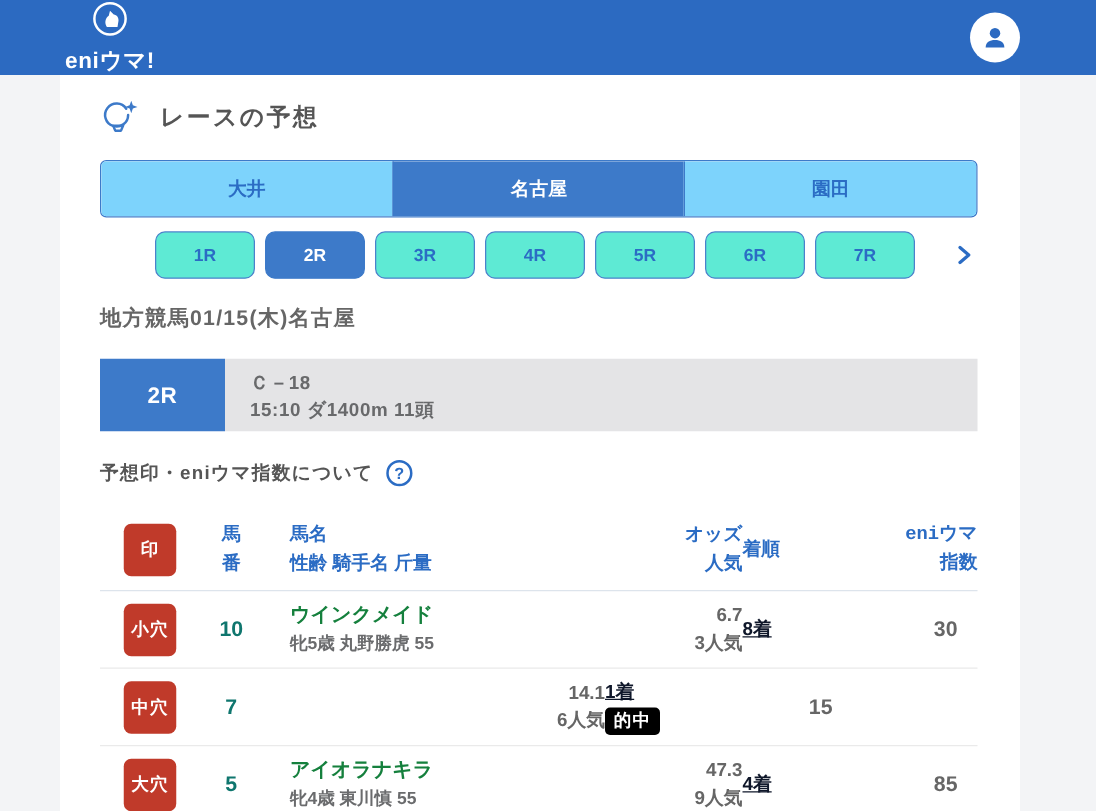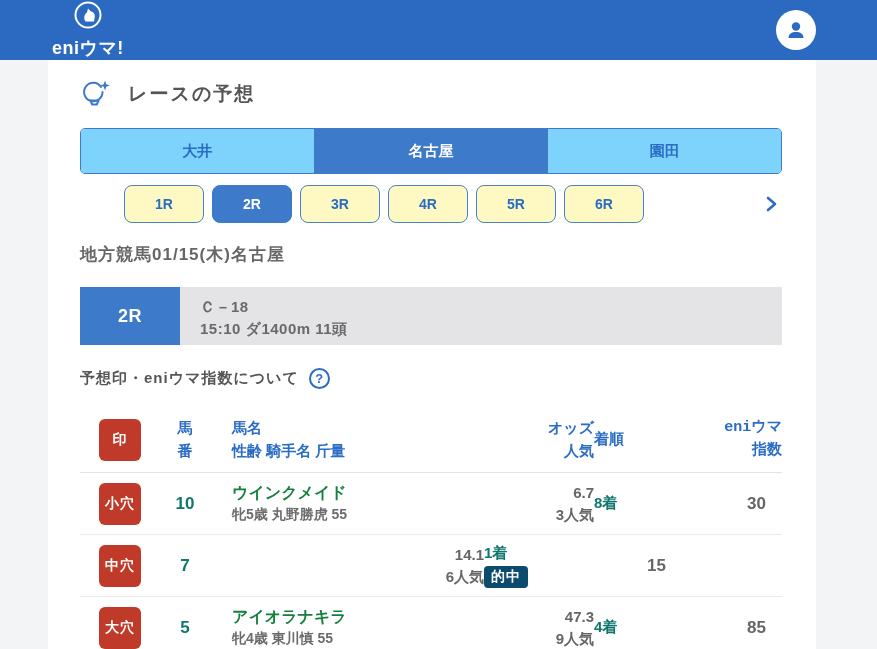--- a/index.html
+++ b/index.html
@@ -41,21 +41,21 @@
   .venue-tab {
     flex:1; display:flex; align-items:center; justify-content:center;
     font-size:15px; font-weight:bold; color:#2b6cc4; cursor:pointer; background:#7dd3fc;
   }
   .venue-tab + .venue-tab { border-left:1px solid #3d7ac9; }
   .venue-tab.selected { background:#3d7ac9; color:#fff; }
 
   
   .race-selector { margin-top:10px; display:flex; align-items:center; gap:8px; padding-left:44px; height:40px; }
   .race-tab {
-    width:80px; height:38px; border:1px solid #4b82cb; border-radius:8px; background:#fef9c3;
+    width:80px; height:38px; border:1px solid #4b82cb; border-radius:8px; background:#5eead4;
     display:flex; align-items:center; justify-content:center;
     font-size:14px; font-weight:bold; color:#2b6cc4; cursor:pointer;
   }
   .race-tab.selected { background:#3d7ac9; color:#fff; border-color:#3d7ac9; }
   .race-more { margin-left:auto; background:none; border:none; cursor:pointer; display:flex; align-items:center; padding:4px; }
 
   
   .race-meta { margin-top:19px; display:flex; font-size:17px; font-weight:bold; color:#666; letter-spacing:1px; }
 
   
@@ -99,23 +99,23 @@
   .col-result { text-align:left; }
   .col-index { text-align:right;font-family:Liberation Mono, monospace; }
   .col-index-val { text-align:right; padding-right:16px; }
 
   .t-body-row { border-bottom:1px solid #eaeaea; padding:8px 0; min-height:62px; cursor:pointer; }
   .horse-number { font-size:17px; font-weight:bold; color:#0f766e; }
   .horse-name { font-size:16px; font-weight:bold; color:#15803d; line-height:1.4; }
   .horse-detail { font-size:14px; font-weight:bold; color:#6a6b6d; line-height:1.5; }
   .odds-value { font-size:15px; font-weight:bold; color:#666; line-height:1.45; }
   .popularity { font-size:15px; font-weight:bold; color:#666; line-height:1.45; }
-  .result-text { font-size:15px; font-weight:bold; color:#0f766e; }
+  .result-text { font-size:15px; font-weight:bold; color:#0f172a;text-decoration:underline; }
   .hit-badge {
-    display:inline-block; background:#0c4a6e; color:#fff; font-size:14px; font-weight:bold;
+    display:inline-block; background:#000000; color:#fff; font-size:14px; font-weight:bold;
     border-radius:4px; padding:2px 7px; margin-top:3px; letter-spacing:1px;
   }
   .hit-badge:empty { display:none; }
   .index-value { font-size:17px; font-weight:bold; color:#666; }
 </style>
 </head>
 <body>
 
 <header class="app-header">
   <div class="brand">
@@ -156,20 +156,21 @@
     <div class="venue-tab">園田</div>
   </nav>
 
   <nav class="race-selector">
     <button class="race-tab">1R</button>
     <button class="race-tab selected">2R</button>
     <button class="race-tab">3R</button>
     <button class="race-tab">4R</button>
     <button class="race-tab">5R</button>
     <button class="race-tab">6R</button>
+    <button class="race-tab">7R</button>
     <button class="race-more">
       <span style="display:flex;">
         <svg width="14" height="16" viewBox="0 0 14 16">
           <polyline points="4,2 11,8 4,14" fill="none" stroke="#2b6cc4" stroke-width="2.6" stroke-linecap="round" stroke-linejoin="round"></polyline>
         </svg>
       </span>
     </button>
   </nav>
 
   <div class="race-meta">

